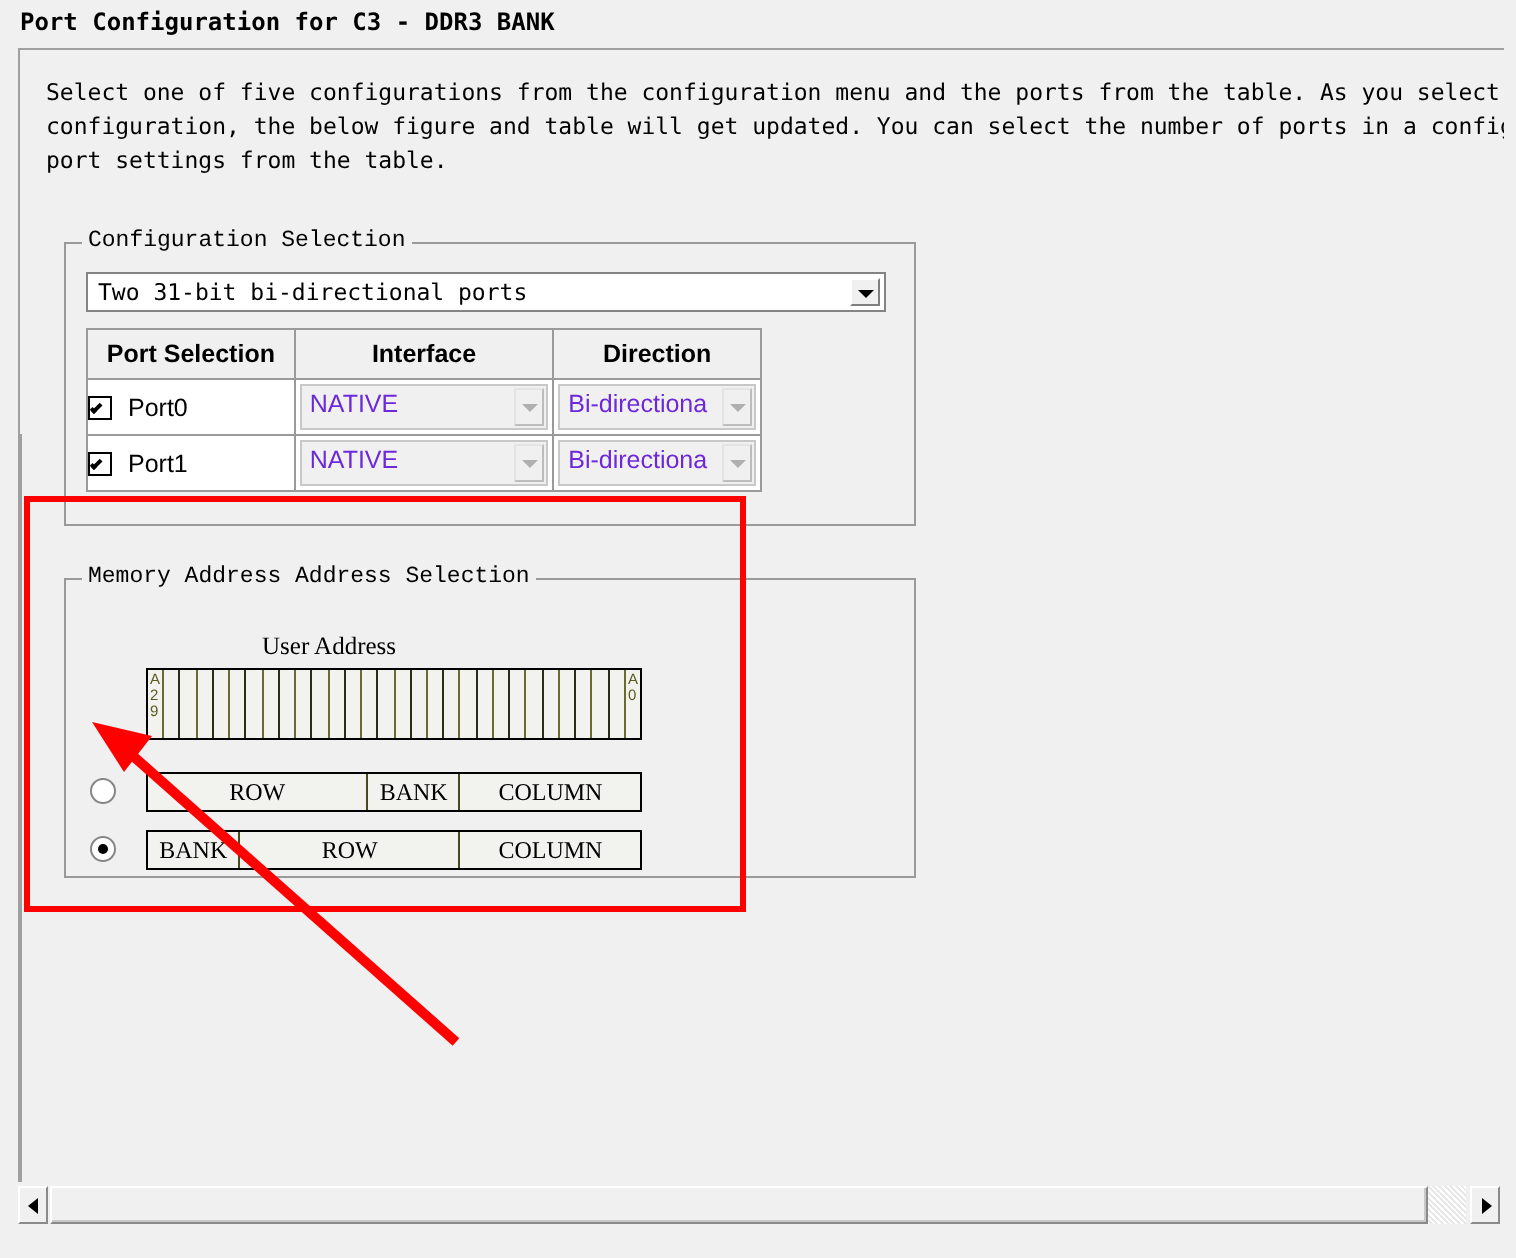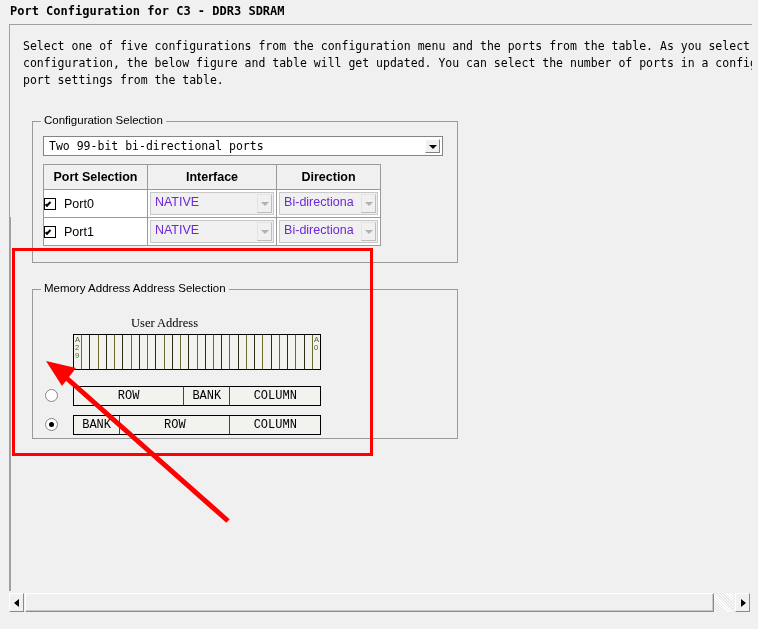--- a/index.html
+++ b/index.html
@@ -41,21 +41,21 @@
 
   
   .groupbox{
     position:absolute;
     border:1px solid #9a9a9a;
     background:transparent;
   }
   .groupbox > .gb-title{
     position:absolute;left:8px;top:-8px;
     background:#f0f0f0;padding:0 3px;
-    font-family:Liberation Sans, sans-serif;
+    font-family:Liberation Mono, monospace;
     font-size:11.5px;color:#000;white-space:nowrap;text-align:right;
   }
 
   #config-group{left:22px;top:96px;width:424px;height:140px;}
   #mem-group{left:22px;top:264px;width:424px;height:148px;}
 
   
   .combo{
     position:absolute;left:10px;top:14px;width:400px;height:20px;
     background:#ffffff;
@@ -190,21 +190,21 @@
 
   .seg-bar{
     position:absolute;left:30px;top:0;width:248px;height:20px;
     border:1px solid #000;box-sizing:border-box;
     display:flex;background:#f2f2ee;
   }
   .seg{
     border-right:1px solid #4a4a20;
     box-sizing:border-box;
     display:flex;align-items:center;justify-content:center;
-    font-family:Liberation Mono, monospace;font-size:12px;color:#000;
+    font-family:Liberation Serif, serif;font-size:12px;color:#000;
     background:#f2f2ee;
     overflow:hidden;white-space:nowrap;
   }
   .seg:last-child{border-right:none;}
 
   
   .red-rect{
     position:absolute;left:12px;top:248px;width:361px;height:208px;
     border:3px solid #f00;
     box-sizing:border-box;
@@ -257,35 +257,35 @@
   .left-rail{
     position:absolute;left:9px;top:456px;width:1px;height:136px;
     background:#a0a0a0;
   }
 </style>
 </head>
 <body>
 
 <div class="app">
 
-  <div class="title-bar">Port Configuration for C3 - DDR3 SDRAM</div>
+  <div class="title-bar">Port Configuration for C3 - DDR3 BANK</div>
 
   <div class="main-panel">
 
     <div class="desc">
       <div>Select one of five configurations from the configuration menu and the ports from the table. As you select the port</div>
       <div>configuration, the below figure and table will get updated. You can select the number of ports in a configuration, and da</div>
       <div>port settings from the table.</div>
     </div>
 
     <div class="groupbox" id="config-group">
       <div class="gb-title">Configuration Selection</div>
 
       <div class="combo">
-        <div class="combo-text">Two 99-bit bi-directional ports</div>
+        <div class="combo-text">Two 31-bit bi-directional ports</div>
         <div class="combo-btn"></div>
       </div>
 
       <table class="port-table">
         <thead>
           <tr>
             <th class="col-port">Port Selection</th>
             <th class="col-iface">Interface</th>
             <th class="col-dir">Direction</th>
           </tr>

